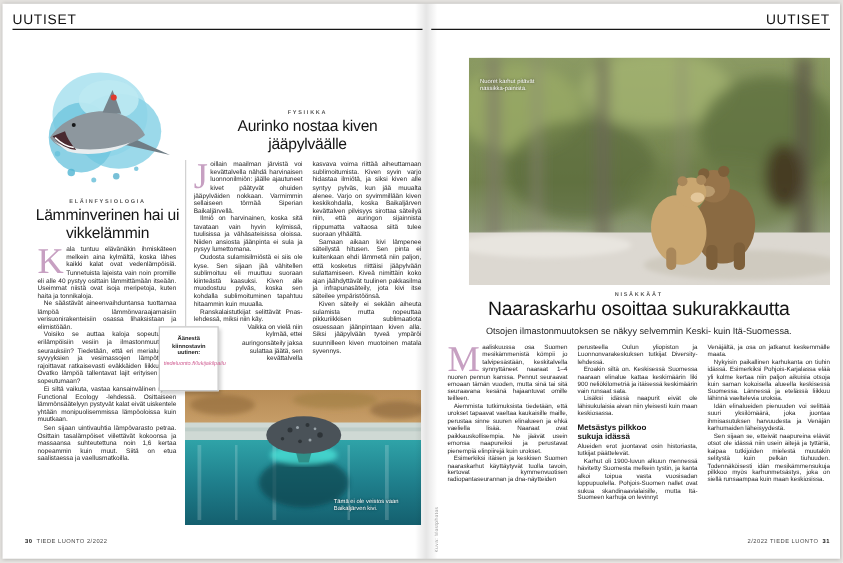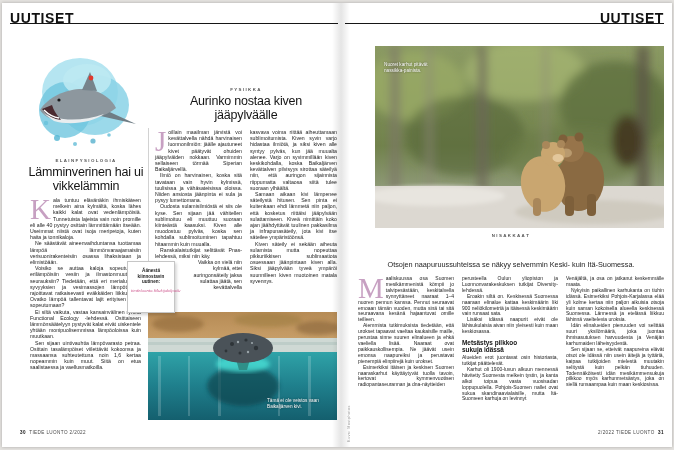--- a/index.html
+++ b/index.html
@@ -1,21 +1,21 @@
 <!DOCTYPE html>
 <html><head>
 <meta charset="utf-8">
 <style>
   html,body{margin:0;padding:0;background:#dddbd8;}
   .canvas{position:relative;width:674px;height:450px;background:#e4e2df;
     font-family:"Liberation Sans", sans-serif;overflow:hidden;}
   .sheet{position:absolute;left:2px;top:3px;width:670px;height:444px;background:#ffffff;
     box-shadow:0 0 3px rgba(0,0,0,.25);}
   .abs{position:absolute;}
-  .kicker{font-size:14px;font-weight:bold;letter-spacing:.6px;color:#111;}
+  .kicker{font-size:11px;font-weight:normal;letter-spacing:.6px;color:#111;}
   .rule{background:#161616;height:1.3px;}
   .cat{font-size:4.4px;font-weight:bold;letter-spacing:1.4px;color:#555;text-align:center;}
   .hl{font-weight:normal;color:#141414;text-align:center;letter-spacing:-.2px;}
   .standfirst{font-size:7.3px;color:#1e1e1e;text-align:center;}
   .body-col{font-size:5.2px;line-height:6.2px;color:#1d1d1d;text-align:justify;
     text-rendering:optimizeSpeed;}
   .body-col p{margin:0;}
   .body-col p + p{text-indent:5px;}
   .rbody{font-size:5px;line-height:5.9px;}
   .dropcap{float:left;font-family:"Liberation Serif", serif;font-size:29px;line-height:22px;
@@ -221,21 +221,22 @@
     <ellipse cx="183" cy="112" rx="5.5" ry="4" fill="#e3c79b"></ellipse>
     <rect x="158" y="152" width="8" height="18" rx="4" fill="#a9875a"></rect>
    </g>
   </svg>
   <div class="abs photocap" style="left:9px;top:16px;width:55px;">Nuoret karhut pitävät nassikka-painista.</div>
  </div>
 
  <div class="abs credit" style="left:347px;top:442px;">Kuva: Mostphotos</div>
 
  <div class="abs cat" style="left:358px;top:233px;width:306px;">NISÄKKÄÄT</div>
- <div class="abs standfirst" style="left:358px;top:260px;width:306px;">Otsojen naapuruussuhteissa se näkyy selvemmin Keski- kuin Itä-Suomessa.</div>
+ <div class="abs hl" style="left:358px;top:239px;width:306px;font-size:15.5px;line-height:17px;">Naaraskarhu osoittaa sukurakkautta</div>
+ <div class="abs standfirst" style="left:358px;top:260px;width:306px;">Otsojen ilmastonmuutoksen se näkyy selvemmin Keski- kuin Itä-Suomessa.</div>
 
  <div class="abs body-col rbody" style="left:358px;top:276px;width:96px;height:153px;">
       <p><span class="dropcap">M</span>aaliskuussa osa Suomen mesikämmenistä kömpii jo talvipesästään, keskitalvella synnyttäneet naaraat 1–4 nuoren pennun kanssa. Pennut seuraavat emoaan tämän vuoden, mutta sinä tai sitä seuraavana kesänä hajaantuvat omille teilleen.</p>
       <p>Aiemmista tutkimuksista tiedetään, että urokset tapaavat vaeltaa kaukaisille maille, perustaa sinne suuren elinalueen ja ehkä vaeliella lisää. Naaraat ovat paikkauskollisempia. Ne jäävät usein emonsa naapureiksi ja perustavat pienempiä elinpiirejä kuin urokset.</p>
       <p>Esimerkiksi itäisen ja keskisen Suomen naaraskarhut käyttäytyvät tuolla tavoin, kertovat kymmenvuotisen radiopantaseurannan ja dna-näytteiden</p>
     </div>
 
  <div class="abs" style="left:462px;top:276px;width:96px;height:153px;">
    <div class="body-col rbody">
         <p>perusteella Oulun yliopiston ja Luonnonvarakeskuksen tutkijat Diversity-lehdessä.</p>

